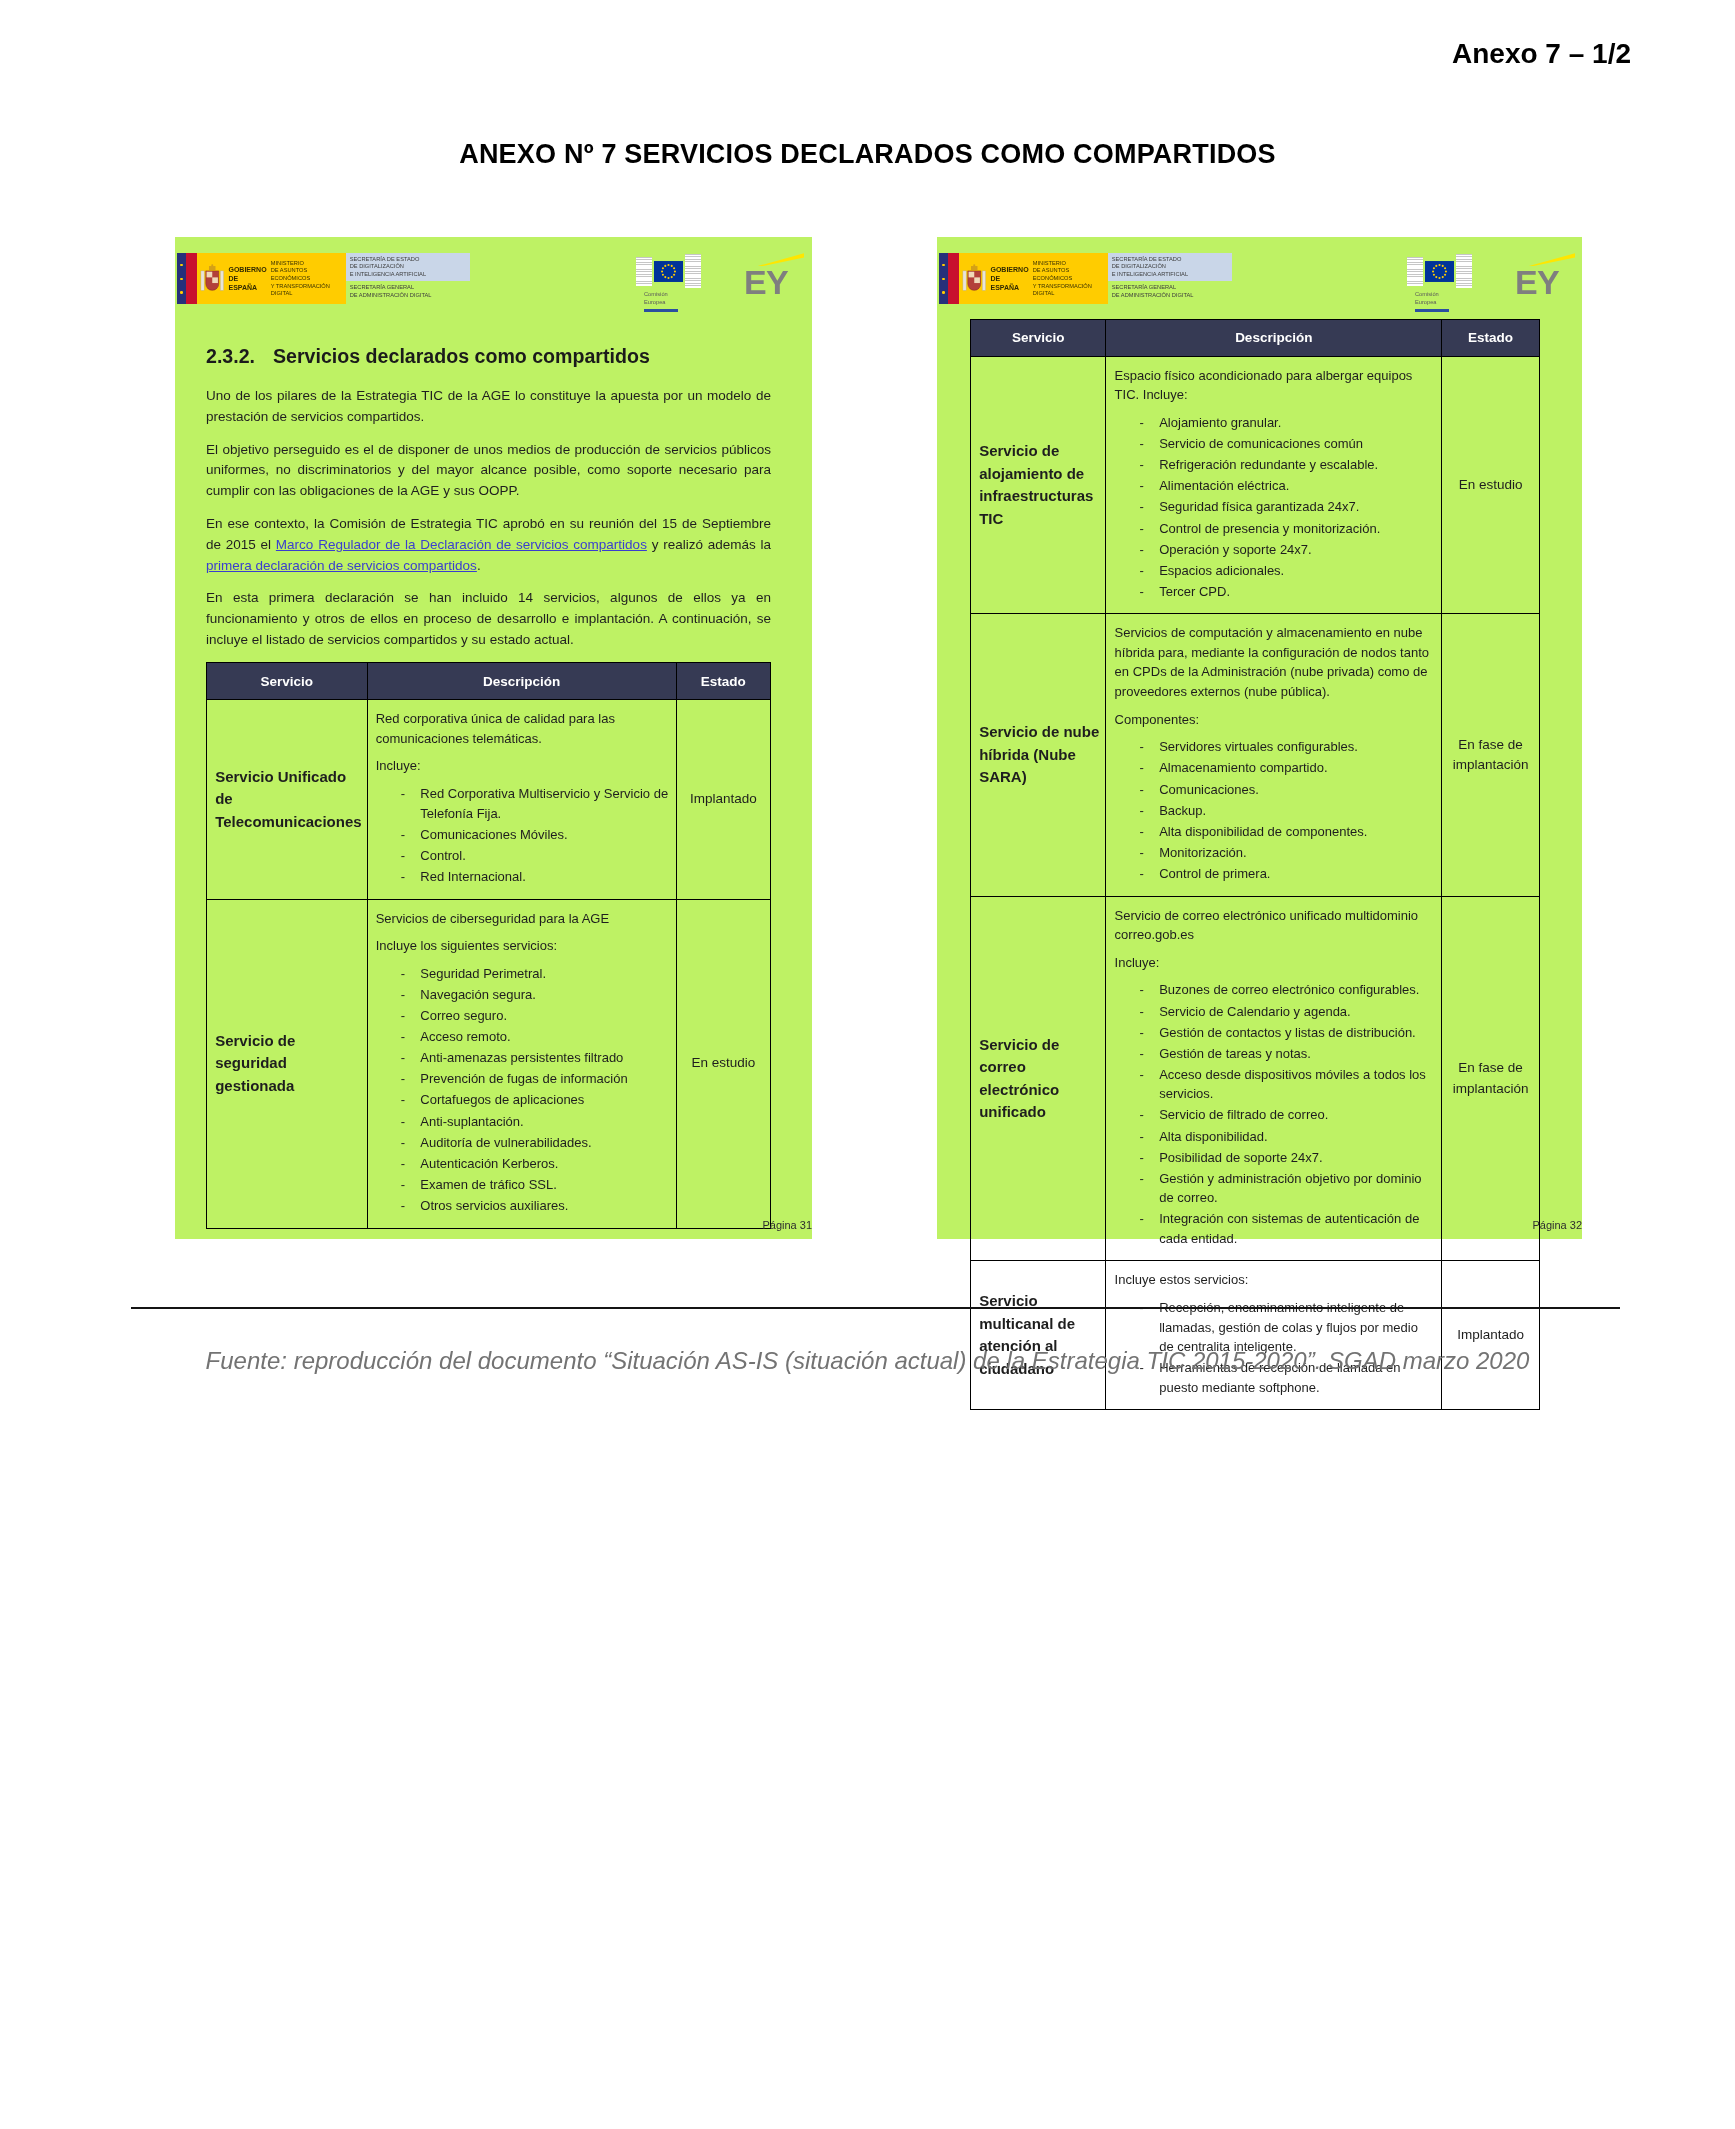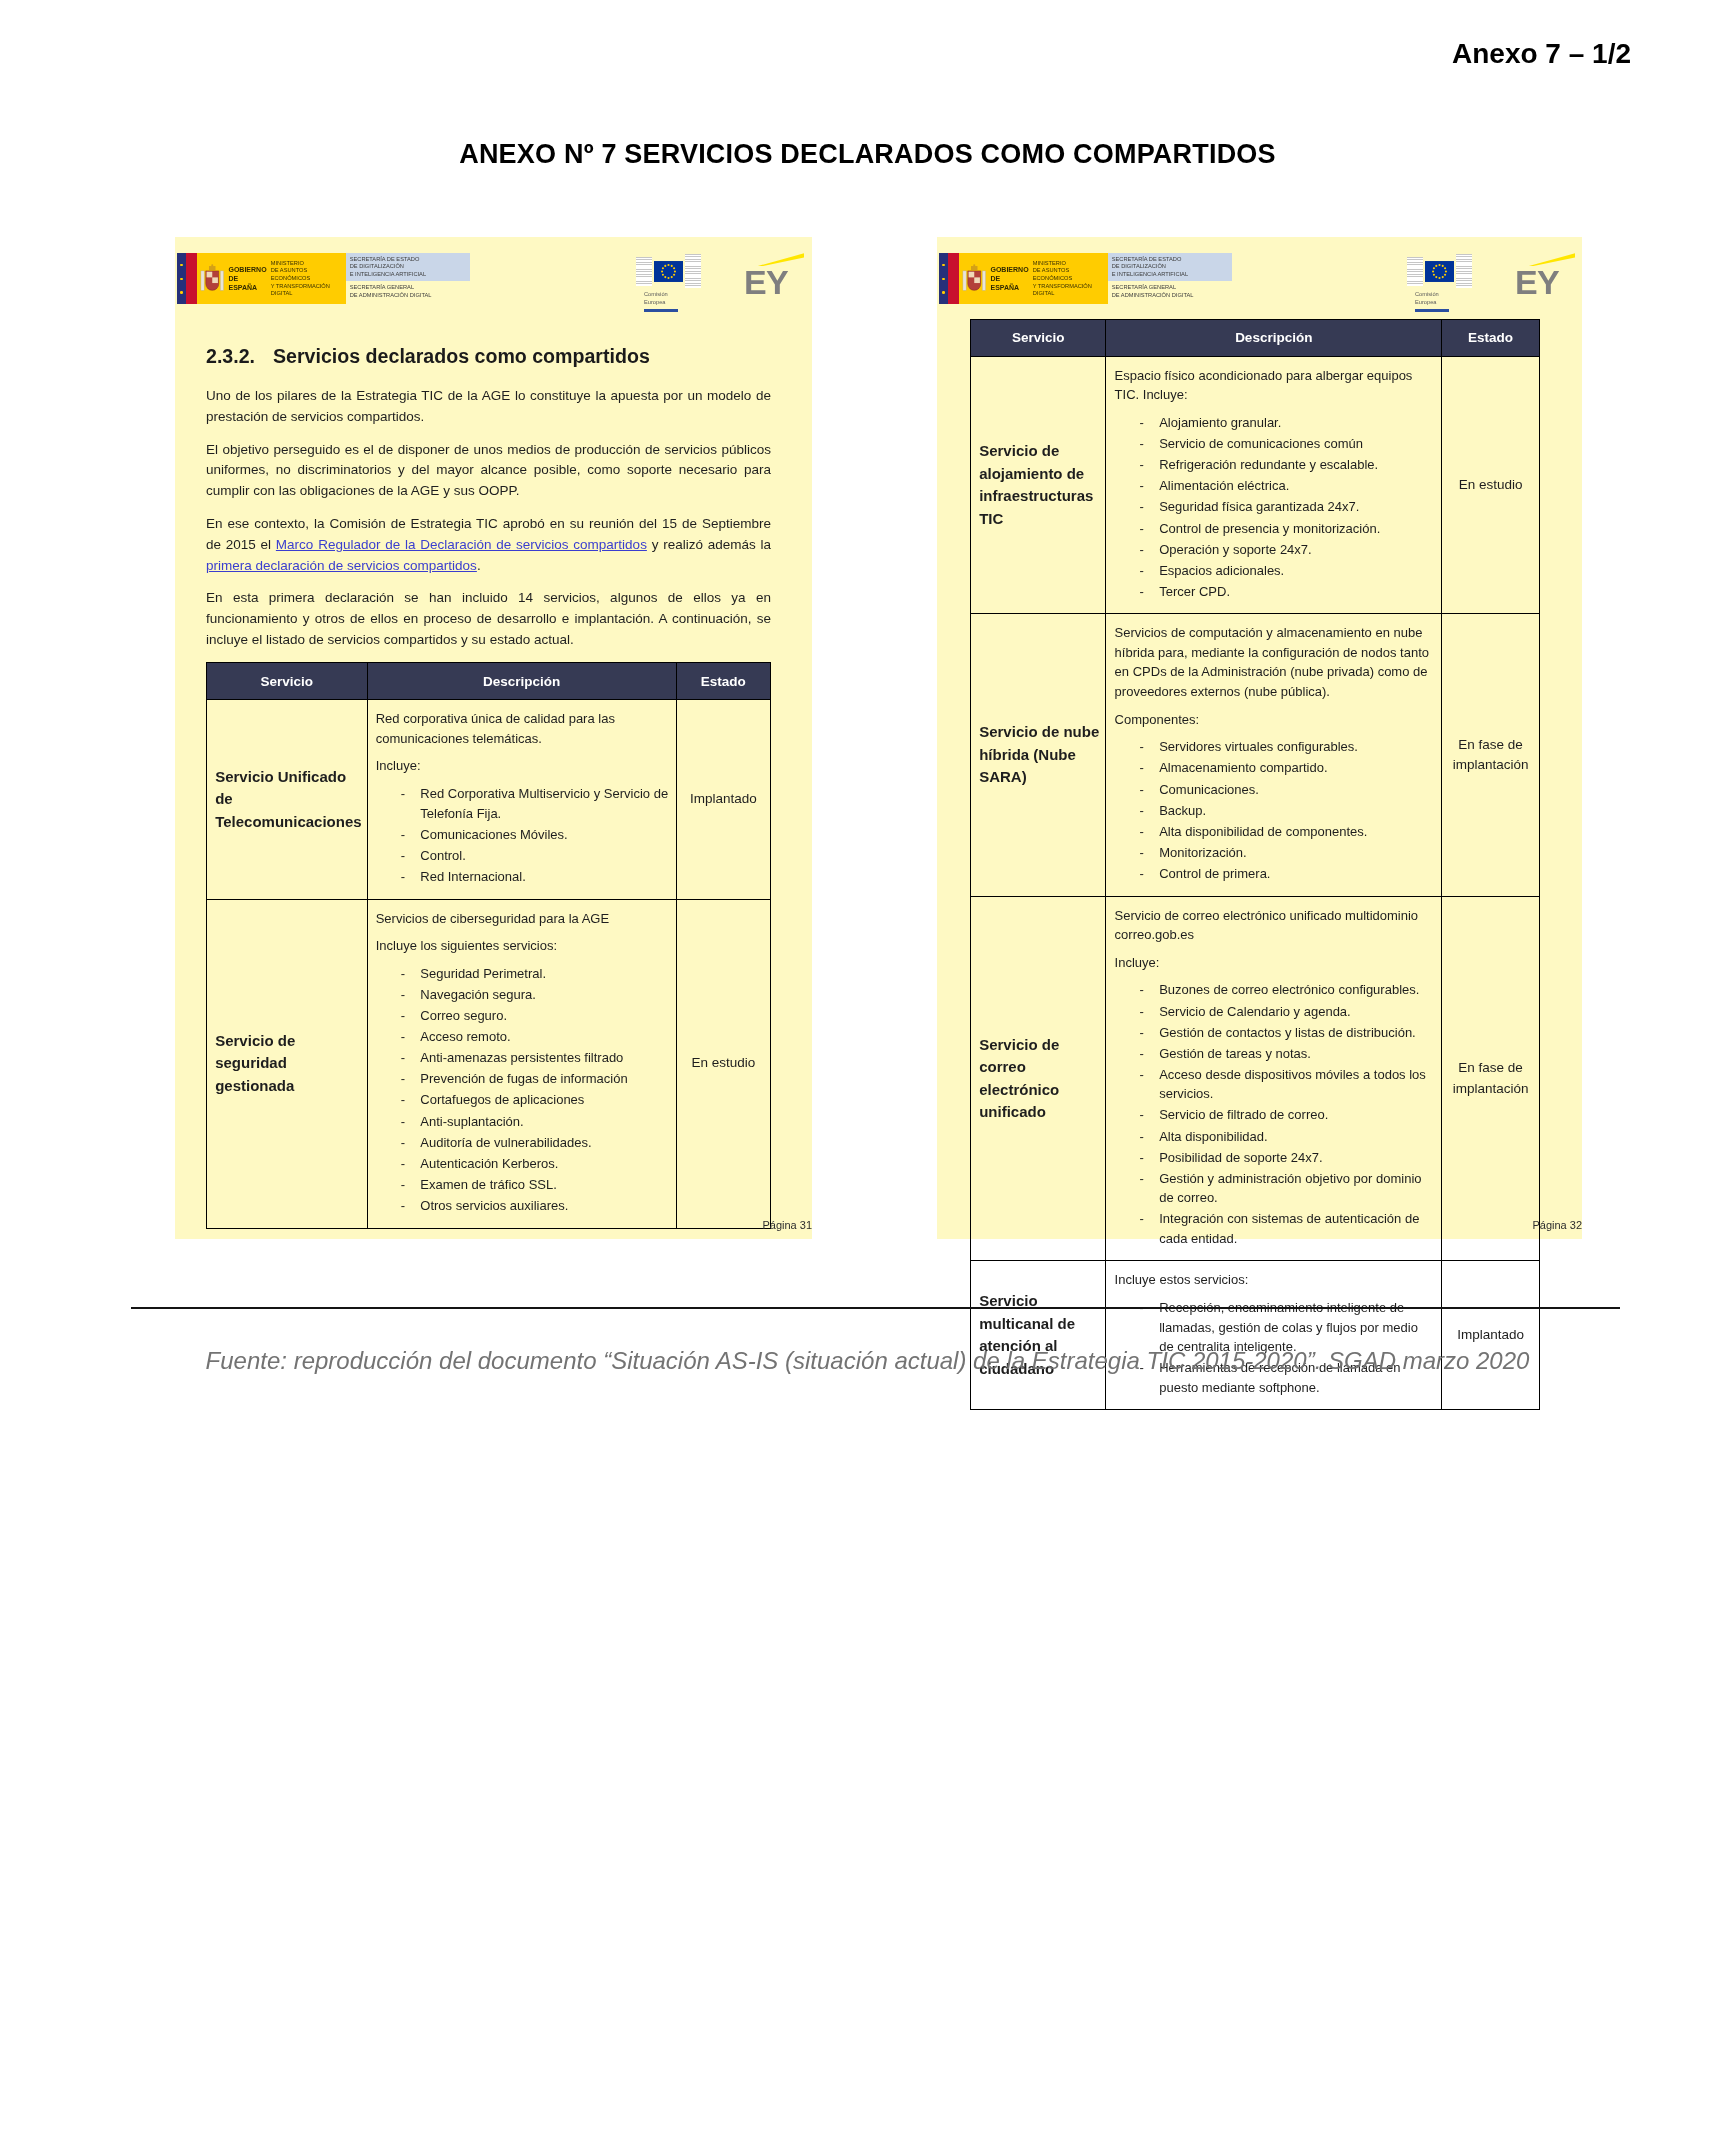--- a/index.html
+++ b/index.html
@@ -14,21 +14,21 @@
     position:absolute; top:38px; right:104px;
     font-size:28px; font-weight:700; color:#000;
   }
   .main-title {
     position:absolute; top:139px; left:0; width:100%;
     margin:0; text-align:center;
     font-size:27px; font-weight:700; color:#000; letter-spacing:0.2px;
   }
 
   
-  .doc-page { position:absolute; top:237px; height:1002px; background:#fef9c3; }
+  .doc-page { position:absolute; top:237px; height:1002px; background:#bef264; }
   .doc-page.left  { left:175px;  width:637px; }
   .doc-page.right { left:937px; width:645px; }
 
   
   .logo-strip { display:flex; justify-content:space-between; align-items:flex-start; margin-top:16.3px; height:54px; }
   .gov-logo { display:flex; height:51px; }
   .flag-strip { width:9px; background:#26307a; display:flex; flex-direction:column; justify-content:space-around; align-items:center; padding:4.9px 0; }
   .flag-strip .dot { width:2.4px; height:2.4px; border-radius:50%; background:#ffcc00; }
   .flag-red { width:10.6px; background:#c8102e; }
   .gov-yellow { width:149px; background:#ffcc00; display:flex; align-items:center; gap:4.1px; padding:0 3.3px; }

